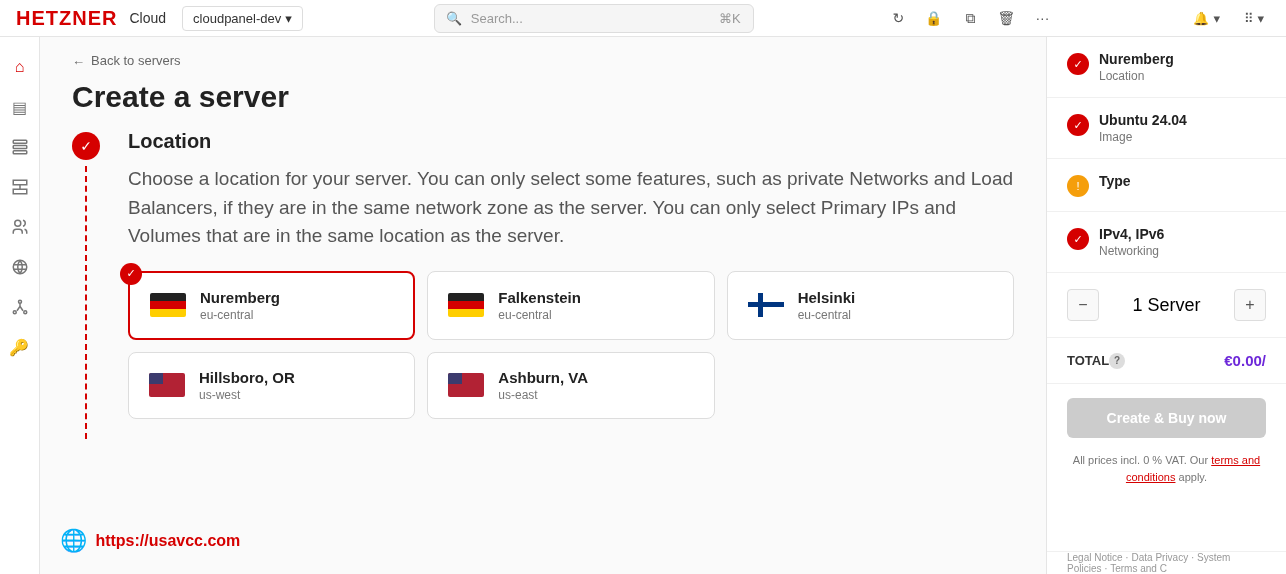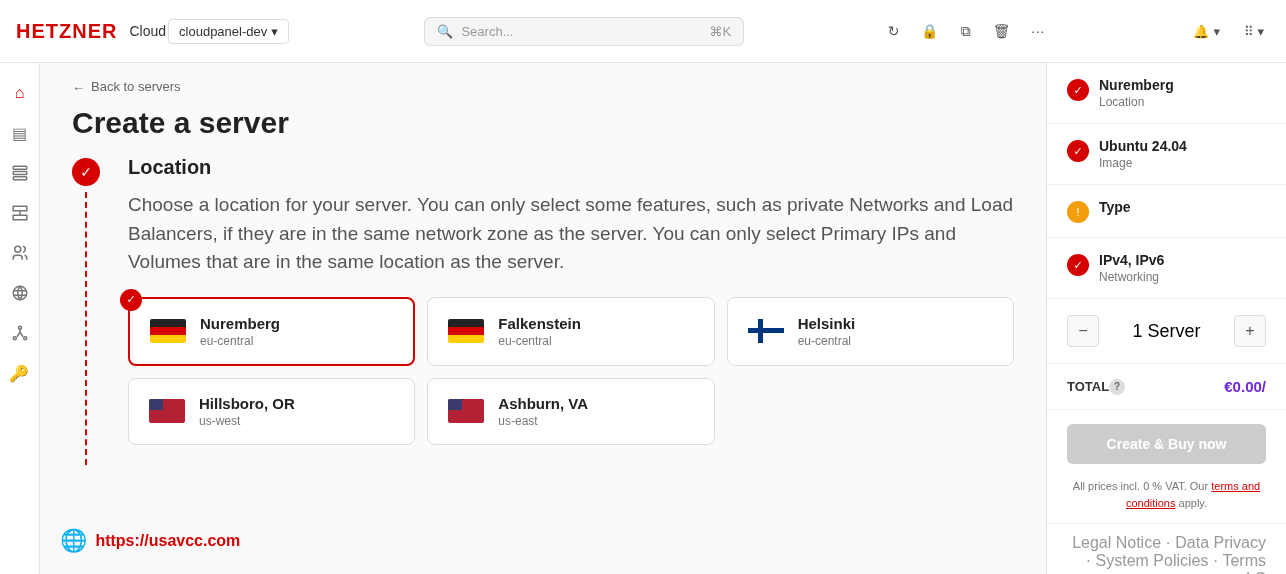--- a/index.html
+++ b/index.html
@@ -2,25 +2,25 @@
 <html><head>
   <meta charset="utf-8">
   <style>
     * { box-sizing: border-box; margin: 0; padding: 0; }
     body { font-family: -apple-system, BlinkMacSystemFont, 'Segoe UI', sans-serif; background: #f5f5f5; display: flex; flex-direction: column; height: 574px; overflow: hidden; }
 
     
     .topnav {
       background: #fff;
       border-bottom: 1px solid #e5e5e5;
-      height: 63px;
+      height: 37px;
       display: flex;
       align-items: center;
       padding: 0 16px;
-      gap: 2px;
+      gap: 16px;
       flex-shrink: 0;
       z-index: 10;
     }
     .hetzner-logo {
       display: flex;
       align-items: center;
       gap: 8px;
       font-weight: 700;
       font-size: 18px;
       color: #d50000;
@@ -203,22 +203,22 @@
       padding: 12px; font-size: 14px; font-weight: 600;
       cursor: not-allowed; width: calc(100% - 40px);
     }
 
     .terms-text {
       padding: 0 20px 12px 20px; font-size: 11px; color: #777; text-align: center; line-height: 1.5;
     }
     .terms-link { color: #d50000; text-decoration: underline; cursor: pointer; }
 
     .footer-panel {
-      margin-top: auto; padding: 10px 20px; border-top: 1px solid #f0f0f0;
-      font-size: 16px; color: #999; text-align: right;
+      margin-top: auto; padding: 0 20px; border-top: 1px solid #f0f0f0;
+      font-size: 10px; color: #999; text-align: left;
     }
 
     
     .watermark {
       position: fixed; bottom: 20px; left: 60px;
       display: flex; align-items: center; gap: 8px;
       font-size: 16px; font-weight: 700; color: #d50000;
       z-index: 100;
     }
     .watermark-globe { font-size: 22px; color: #d50000; }

